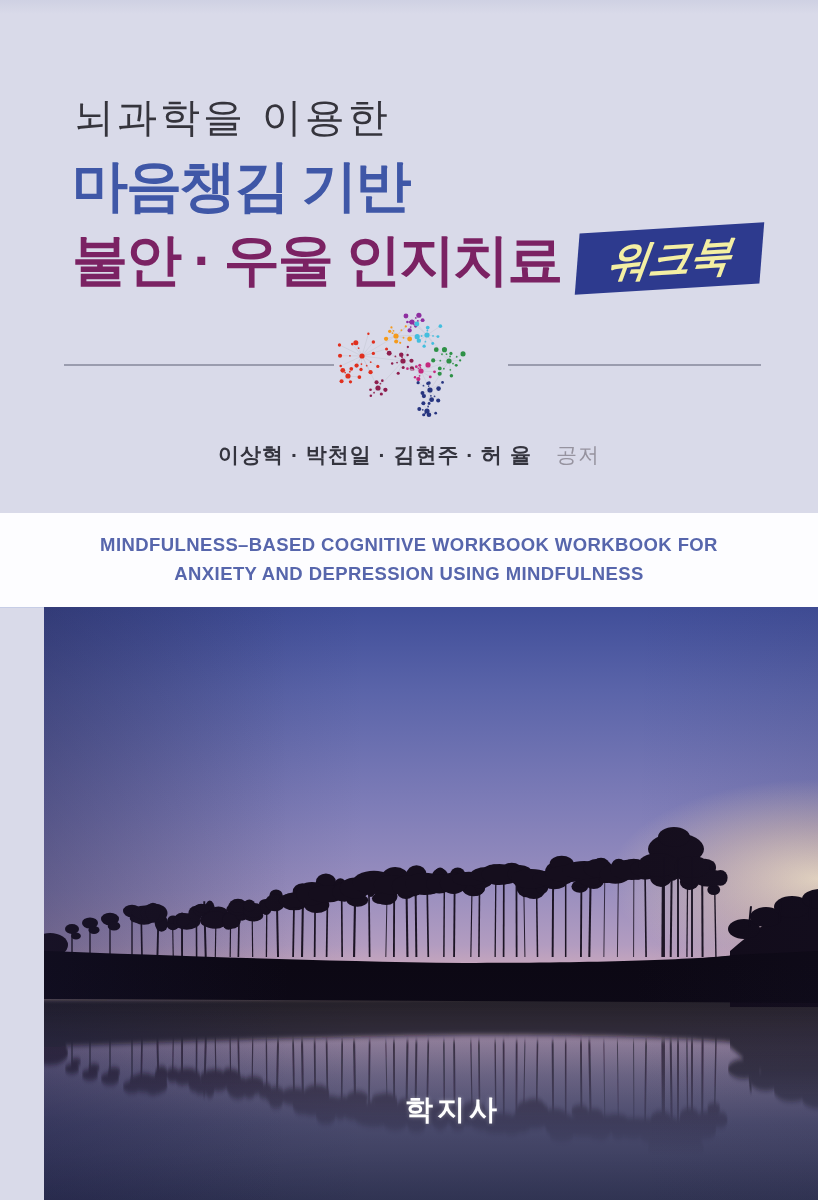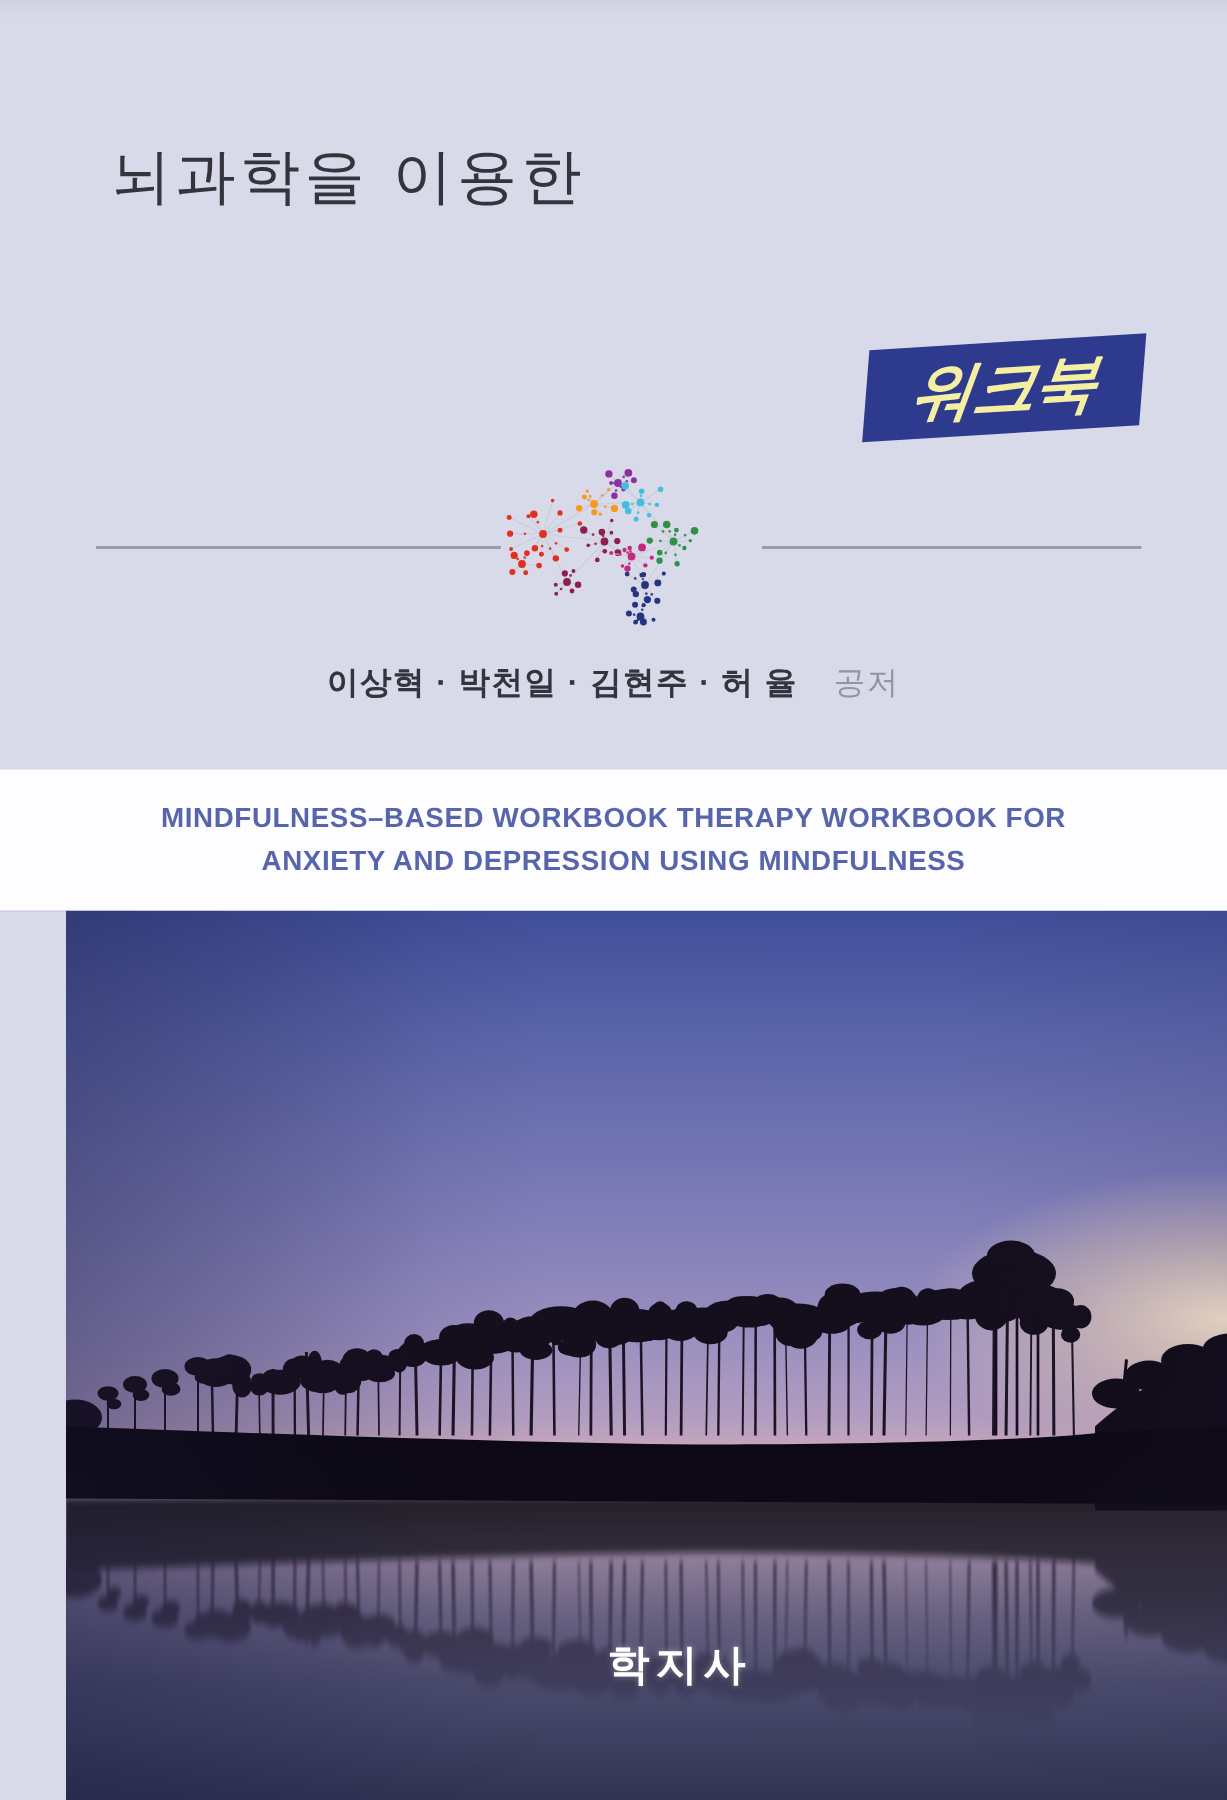--- a/index.html
+++ b/index.html
@@ -66,20 +66,22 @@
     text-shadow:0 0 4px rgba(255,255,255,.35);
   }
 </style>
 </head>
 <body>
 
 <div class="cover">
 
   <div class="top-section">
     <div class="tagline">뇌과학을 이용한</div>
+    <div class="title-line l1">마음챙김 기반</div>
+    <div class="title-line l2">불안 · 우울 인지치료</div>
     <div class="badge">
       <span>워크북</span>
     </div>
     <div class="divider left"></div>
     <div class="divider right"></div>
     <svg id="brain" viewBox="0 0 190 125">
         <line x1="32" y1="50" x2="66" y2="30" stroke="#c9ccd9" stroke-width="0.8" opacity="0.85"></line>
         <line x1="32" y1="50" x2="73" y2="55" stroke="#c9ccd9" stroke-width="0.8" opacity="0.85"></line>
         <line x1="18" y1="70" x2="32" y2="50" stroke="#c9ccd9" stroke-width="0.8" opacity="0.85"></line>
         <line x1="48" y1="82" x2="73" y2="55" stroke="#c9ccd9" stroke-width="0.8" opacity="0.85"></line>
@@ -323,21 +325,21 @@
         <circle cx="99.09544173336482" cy="97.47112003790014" r="1.44" fill="#273580"></circle>
         <circle cx="98.15249295335065" cy="100.49903915309247" r="0.9" fill="#273580" opacity="0.9"></circle>
         <circle cx="97" cy="105" r="2.6" fill="#273580"></circle>
       </svg>
     <div class="authors">
       <span>이상혁 · 박천일 · 김현주 · 허 율</span><span class="suffix">공저</span>
     </div>
   </div>
 
   <div class="english-band">
-    <div>MINDFULNESS–BASED WORKBOOK THERAPY WORKBOOK FOR</div>
+    <div>MINDFULNESS–BASED COGNITIVE WORKBOOK WORKBOOK FOR</div>
     <div>ANXIETY AND DEPRESSION USING MINDFULNESS</div>
   </div>
 
   <div class="photo">
     <svg id="scene" viewBox="0 0 818 593" preserveAspectRatio="none">
       <defs>
         <linearGradient id="skyg" gradientUnits="userSpaceOnUse" x1="0" y1="0" x2="0" y2="593">
           <stop offset="0" stop-color="#404e99"></stop>
           <stop offset="0.14" stop-color="#5a64a9"></stop>
           <stop offset="0.33" stop-color="#7d7cb7"></stop>

